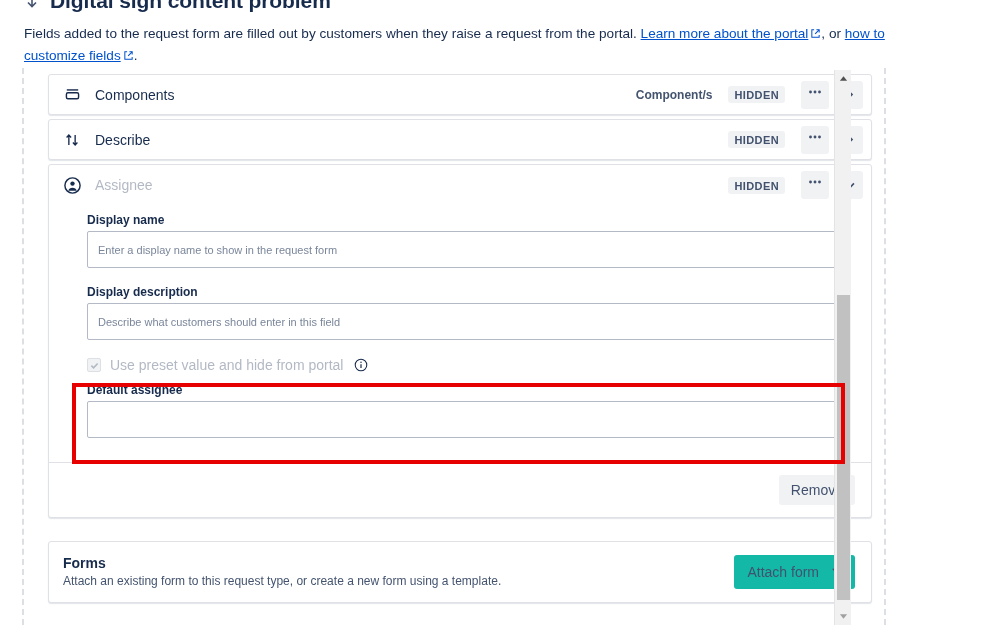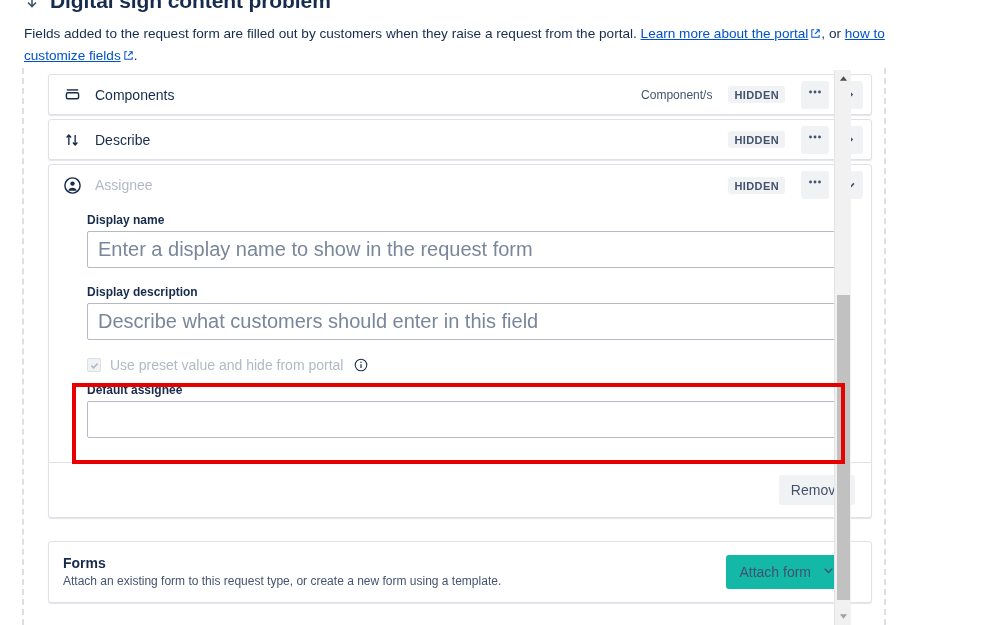--- a/index.html
+++ b/index.html
@@ -115,20 +115,21 @@
     flex: 1 1 auto;
     white-space: nowrap;
   }
   .field-label.muted { color: #b3b9c4; }
 
   .ctx-text {
     font-size: 12px;
     color: #44546f;
     margin-right: 16px;
     white-space: nowrap;
+    font-weight: bold;
   }
 
   .badge-hidden {
     font-size: 11px;
     font-weight: 700;
     letter-spacing: 0.4px;
     color: #42526e;
     background: #f1f2f4;
     border-radius: 3px;
     padding: 3px 6px 2px;
@@ -162,21 +163,21 @@
     margin-bottom: 4px;
     display: block;
   }
 
   .text-input {
     width: 100%;
     height: 37px;
     border: 1px solid #b3bac5;
     border-radius: 2px;
     background: #ffffff;
-    font-size: 20px;
+    font-size: 11px;
     color: #172b4d;
     padding: 0 10px;
     font-family: "Liberation Sans", sans-serif;
     outline: none;
   }
   .text-input::placeholder { color: #7a869a; }
 
   .form-group { margin-bottom: 17px; }
 
   .check-row {
@@ -248,21 +249,21 @@
     left: 48px;
     top: 541px;
     width: 824px;
     height: 62px;
     background: #ffffff;
     border: 1px solid #dfe1e6;
     border-radius: 3px;
     box-shadow: 0 1px 1px rgba(9,30,66,0.12);
     display: flex;
     align-items: center;
-    padding: 0 24px 0 14px;
+    padding: 0 16px 0 14px;
   }
   .forms-text { flex: 1 1 auto; }
   .forms-title {
     font-size: 14px;
     font-weight: 700;
     color: #172b4d;
     line-height: 18px;
   }
   .forms-sub {
     font-size: 12px;

